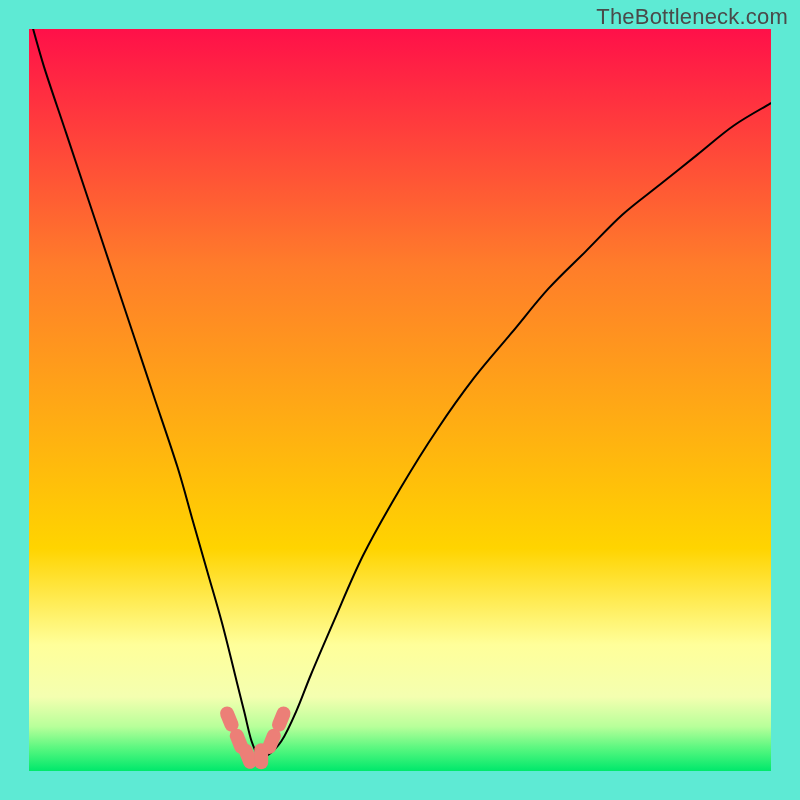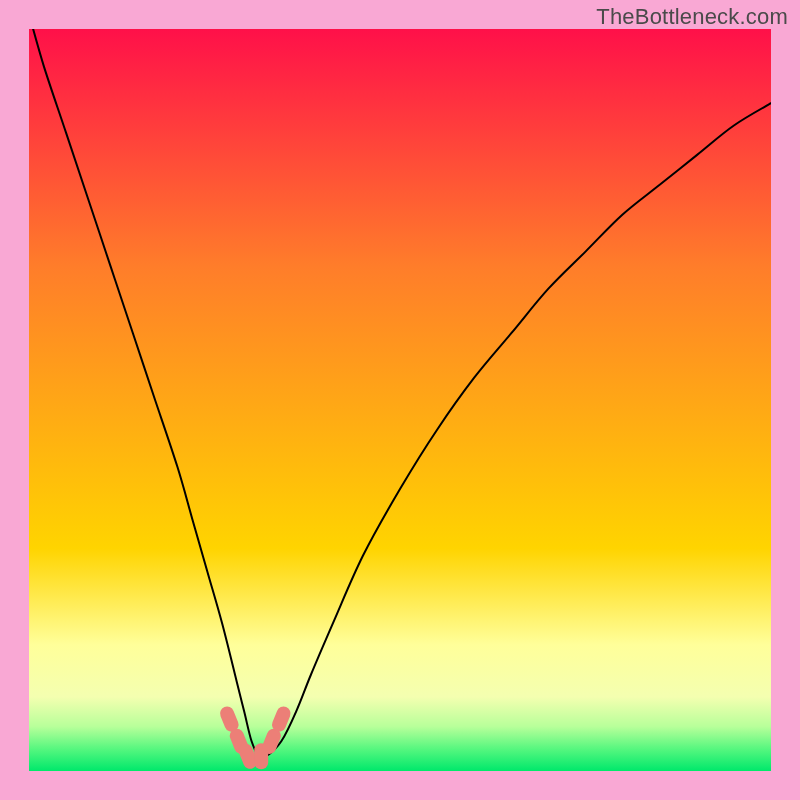--- a/index.html
+++ b/index.html
@@ -8,21 +8,21 @@
     width: 800px;
     height: 800px;
     overflow: hidden;
     background: #000;
     font-family: Arial, Helvetica, sans-serif;
   }
   .frame {
     position: absolute;
     left: 0; top: 0;
     width: 800px; height: 800px;
-    background: #f9a8d4;
+    background: #5eead4;
   }
   .plot {
     position: absolute;
     left: 29px;
     top: 29px;
     width: 742px;
     height: 742px;
     overflow: hidden;
   }
   .plot svg {

